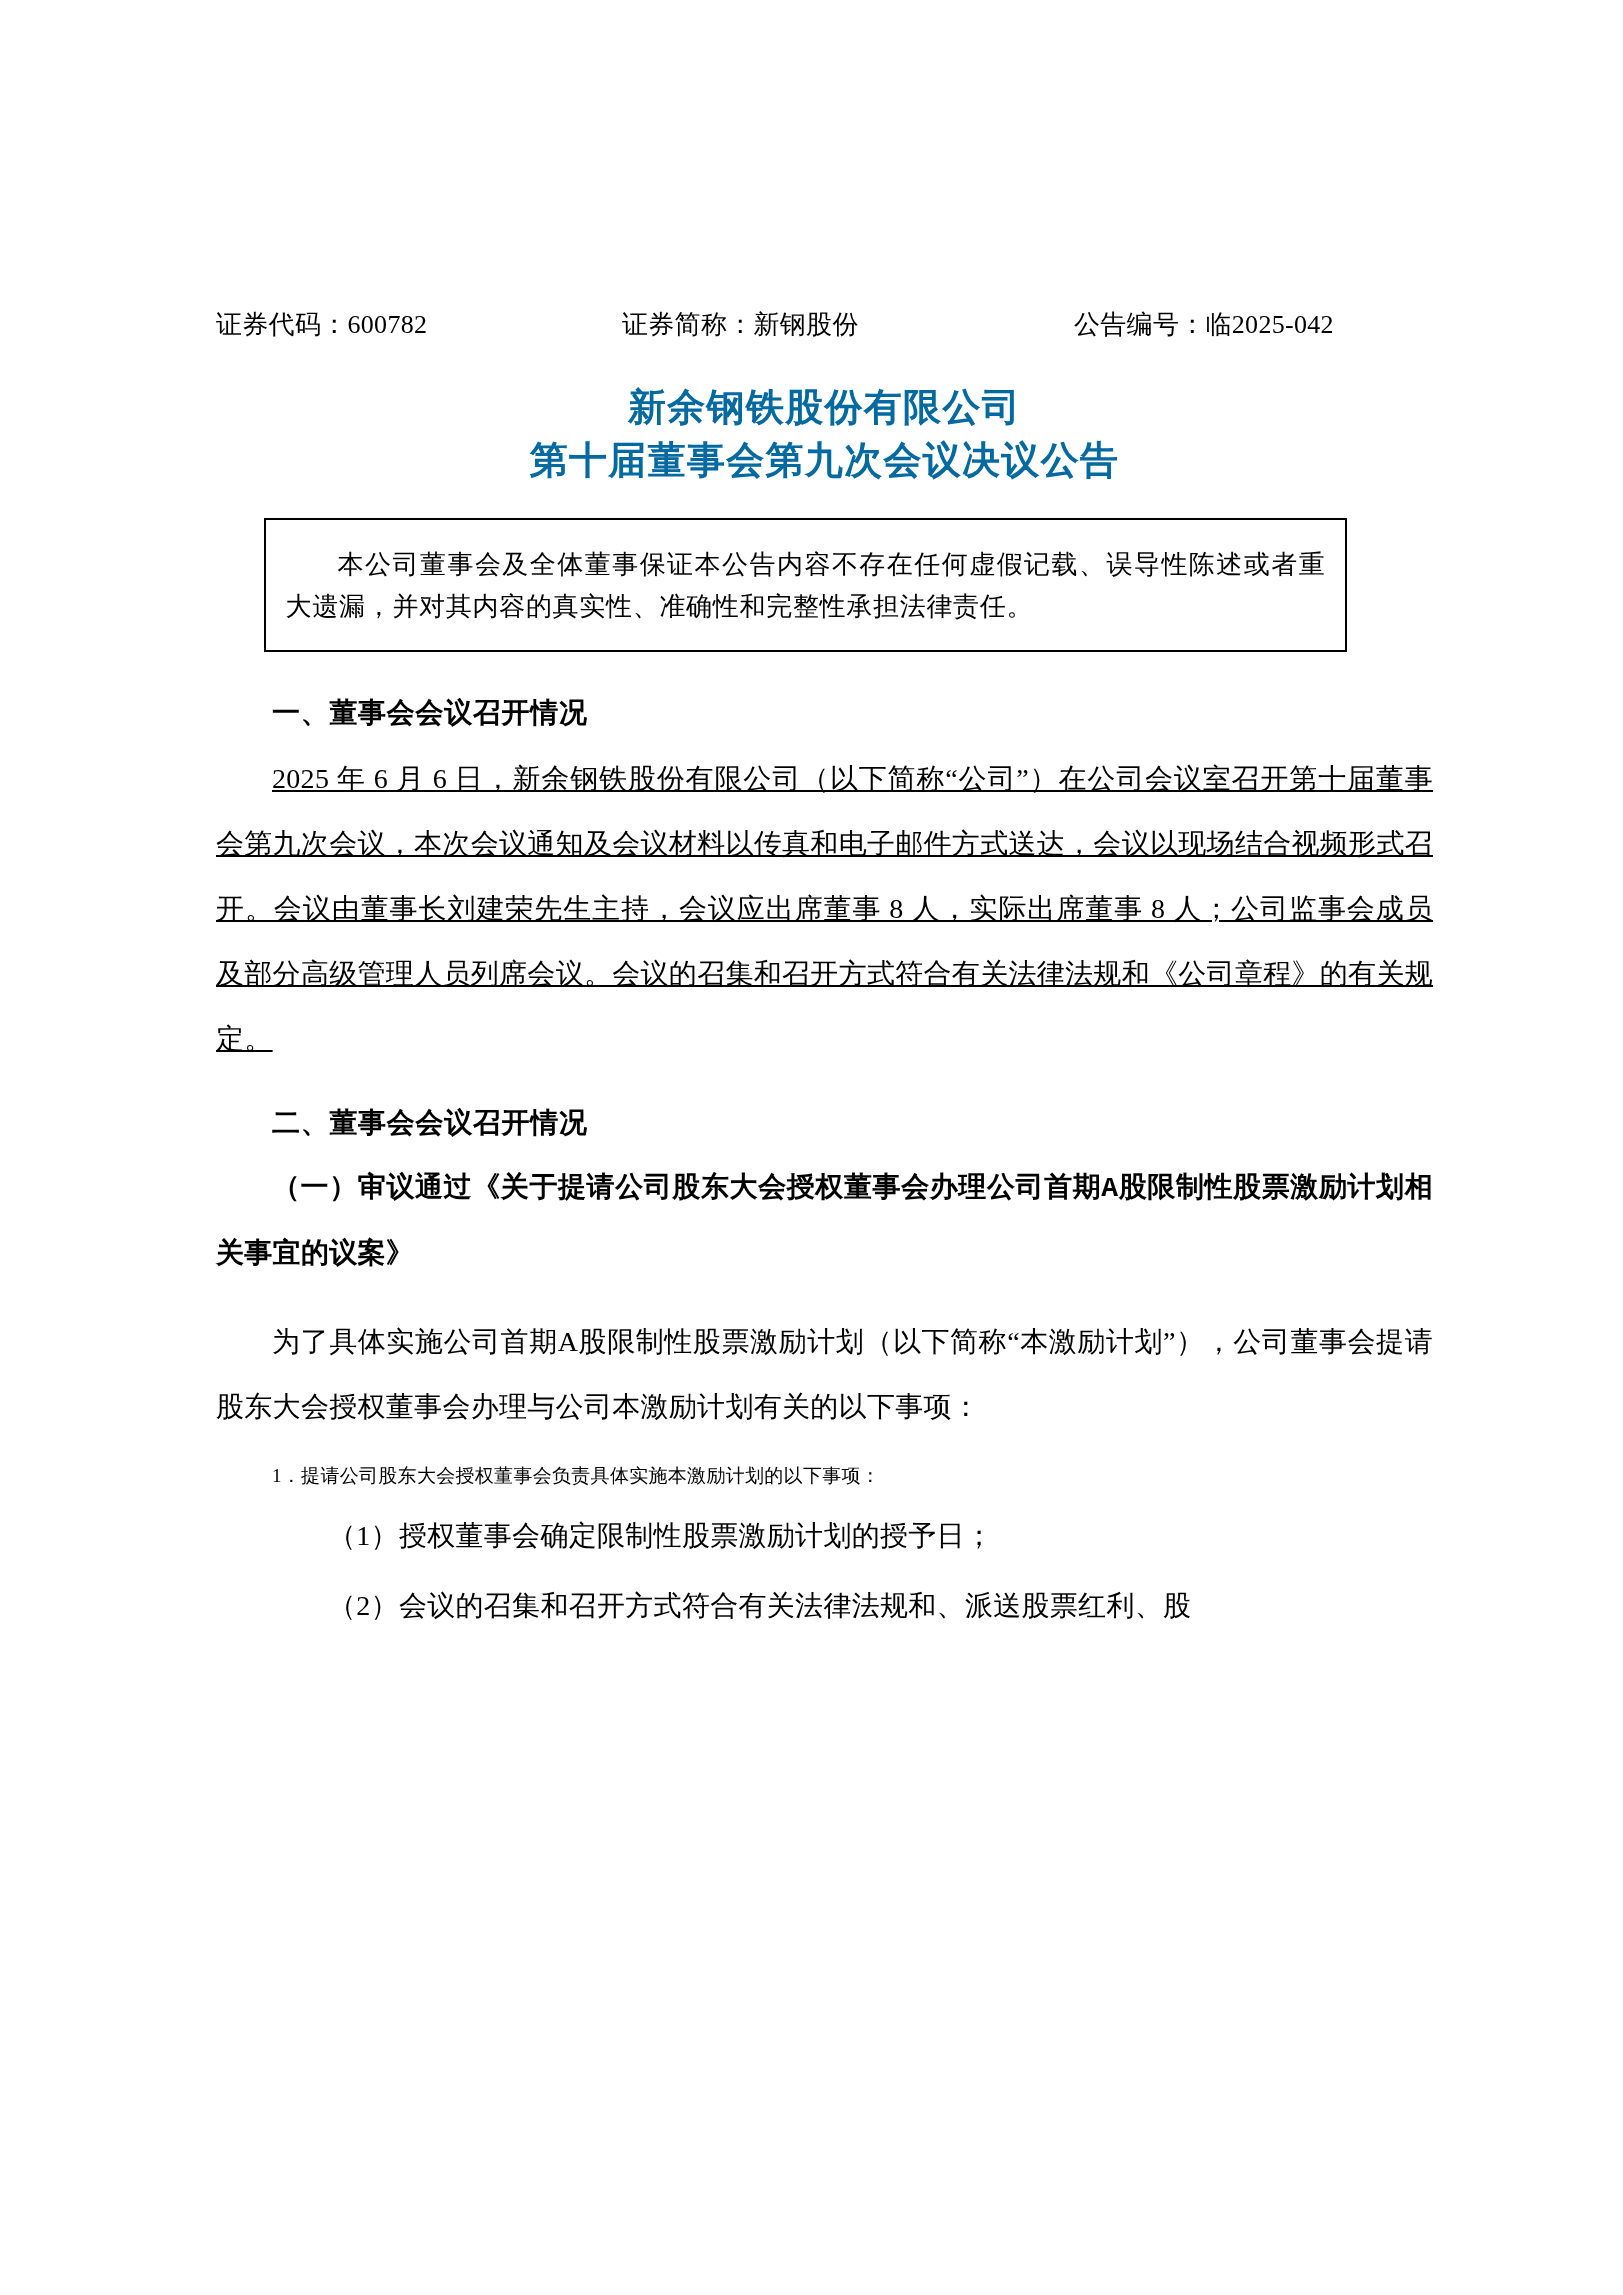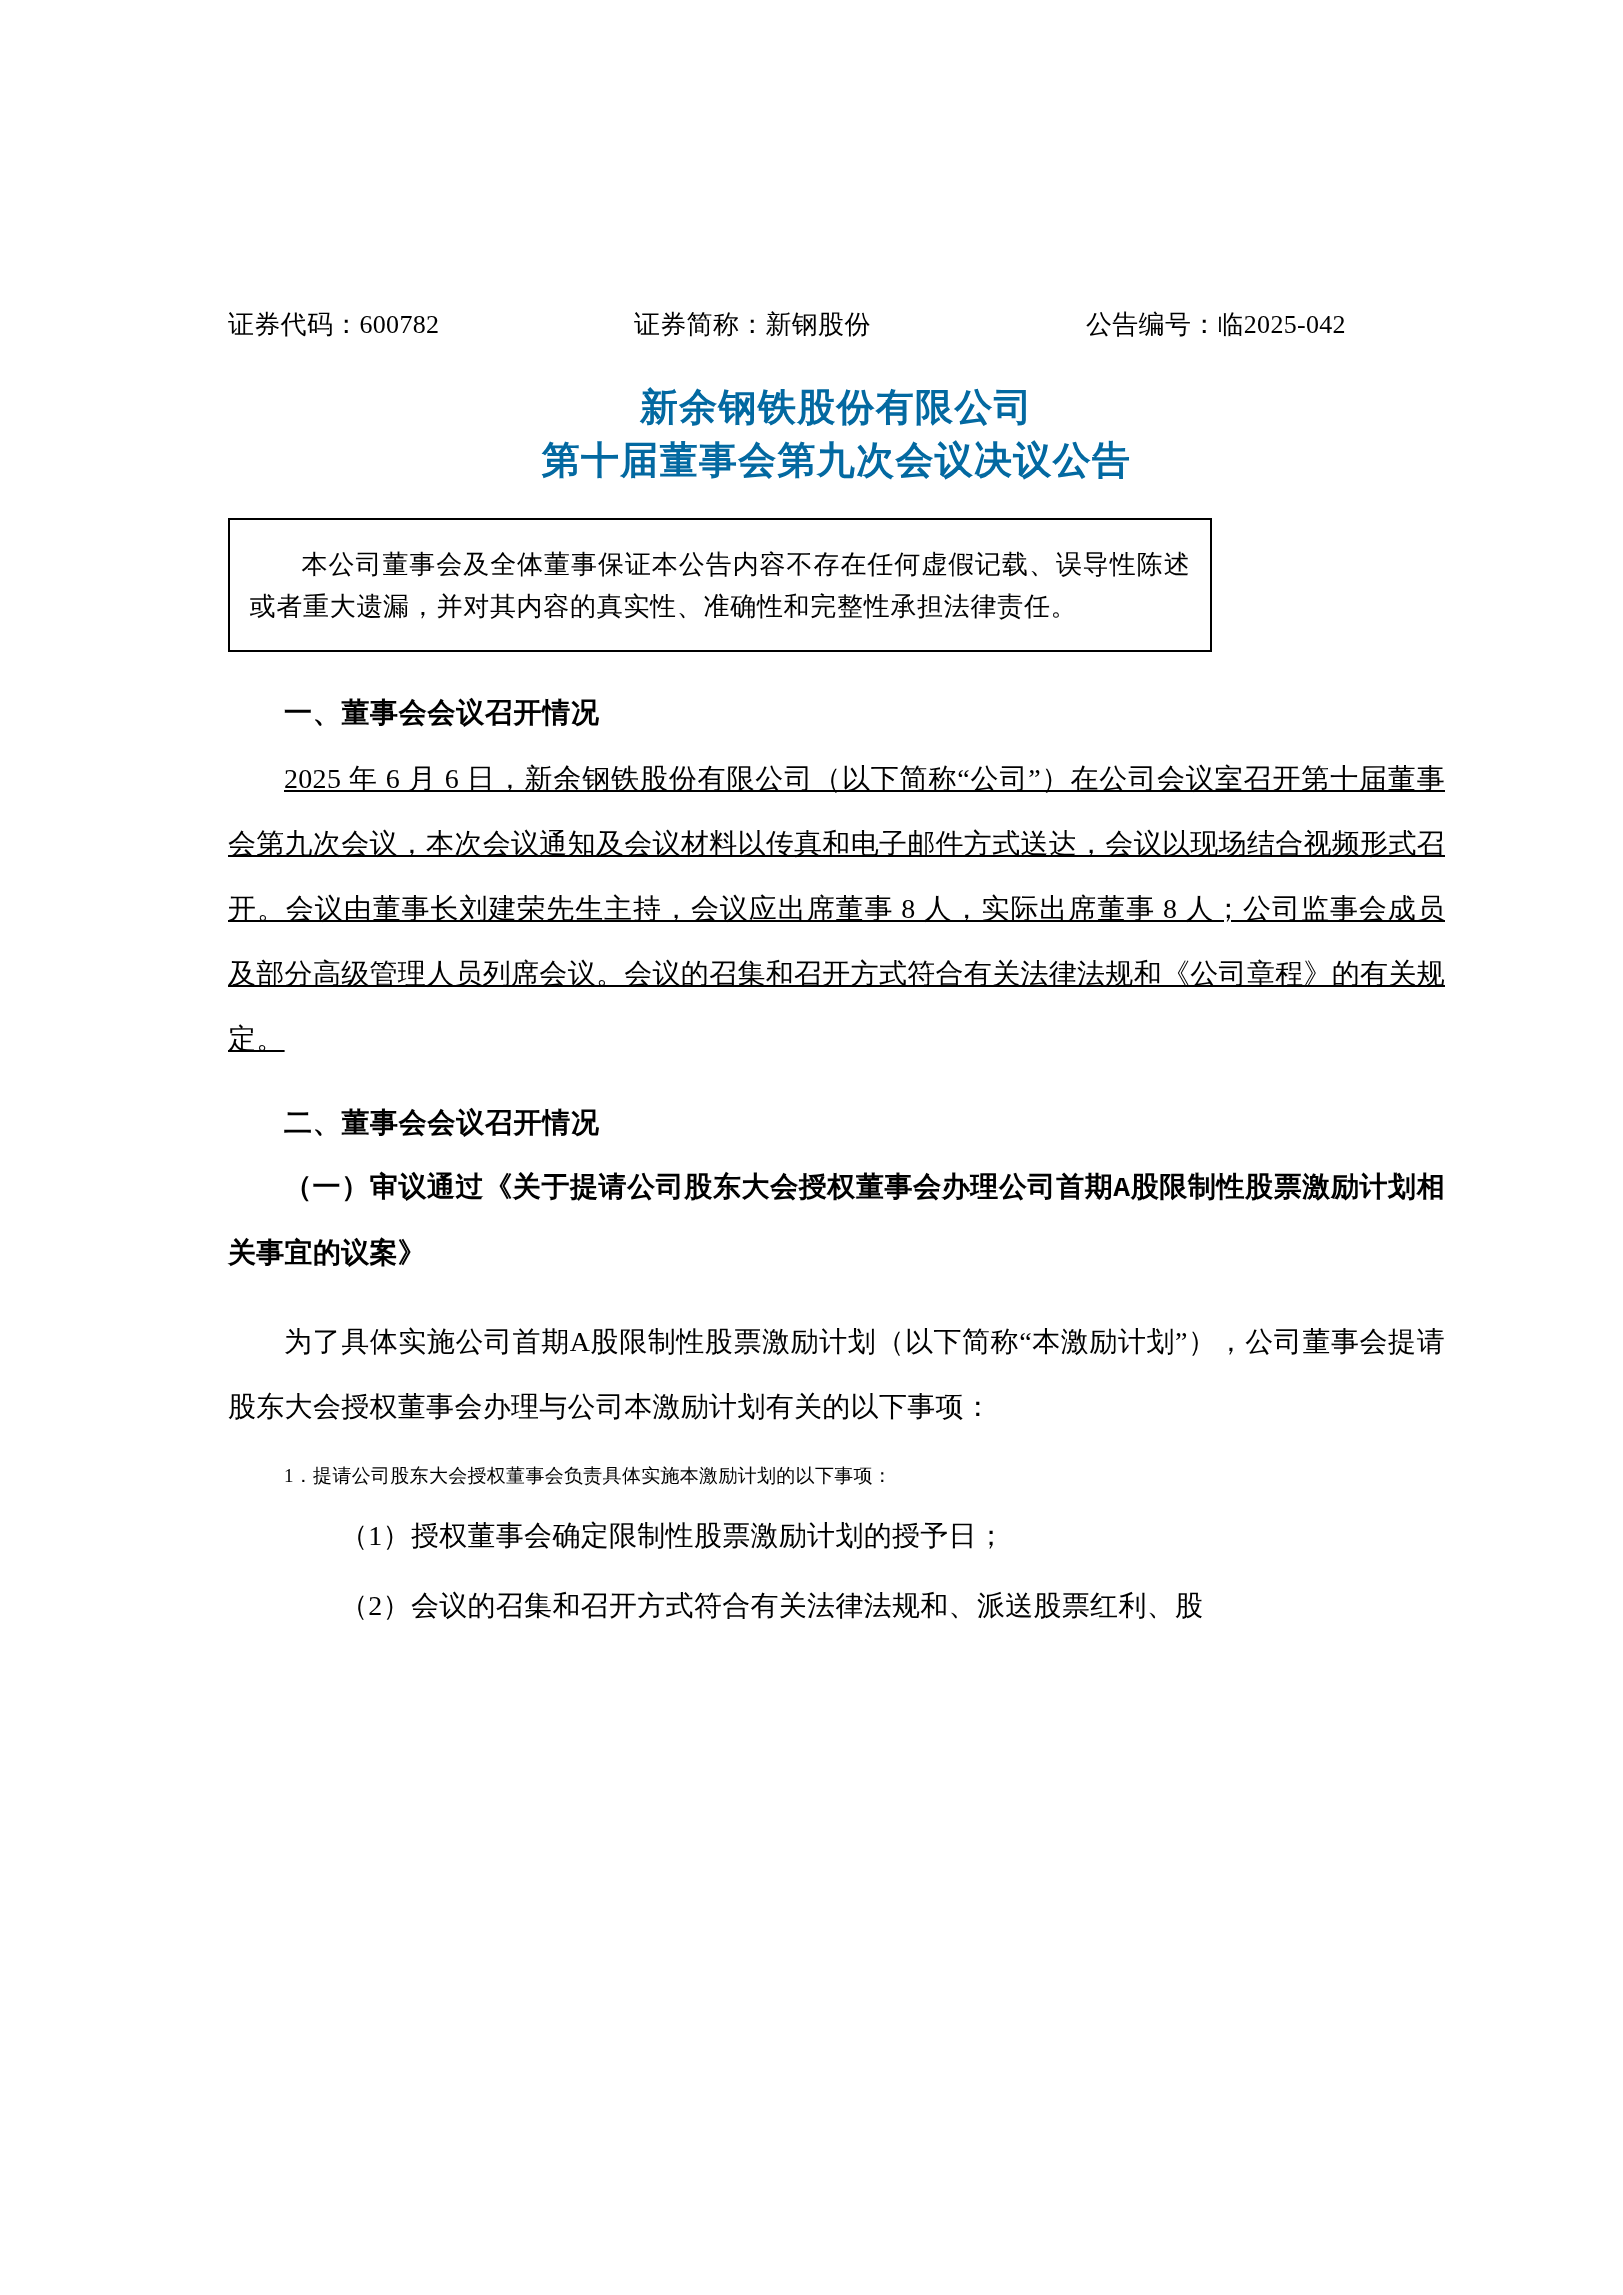--- a/index.html
+++ b/index.html
@@ -19,21 +19,21 @@
     position: relative;
     width: 1623px;
     height: 2295px;
     box-sizing: border-box;
     padding: 0;
     overflow: hidden;
   }
 
   .content {
     position: absolute;
-    left: 228px;
+    left: 216px;
     top: 0;
     width: 1217px;
   }
 
   
   .code-line {
     display: flex;
     align-items: baseline;
     margin-top: 281px;
     font-size: 26px;
@@ -56,22 +56,23 @@
     letter-spacing: 1.3px;
     font-family: "Liberation Sans", "DejaVu Sans", sans-serif;
   }
   .doc-title .tline { display: block; }
 
   
   .disclaimer-box {
     margin-top: 30px;
     border: 2px solid #000000;
     box-sizing: border-box;
-    width: 984px;
+    width: 1083px;
     padding: 23.6px 19.6px 22px 19.6px;
+    margin-left: 48px;
   }
   .disclaimer-box p {
     margin: 0;
     font-size: 26px;
     line-height: 1.62;
     text-indent: 52px;
     text-align: justify;
     letter-spacing: 0.7px;
   }
 

